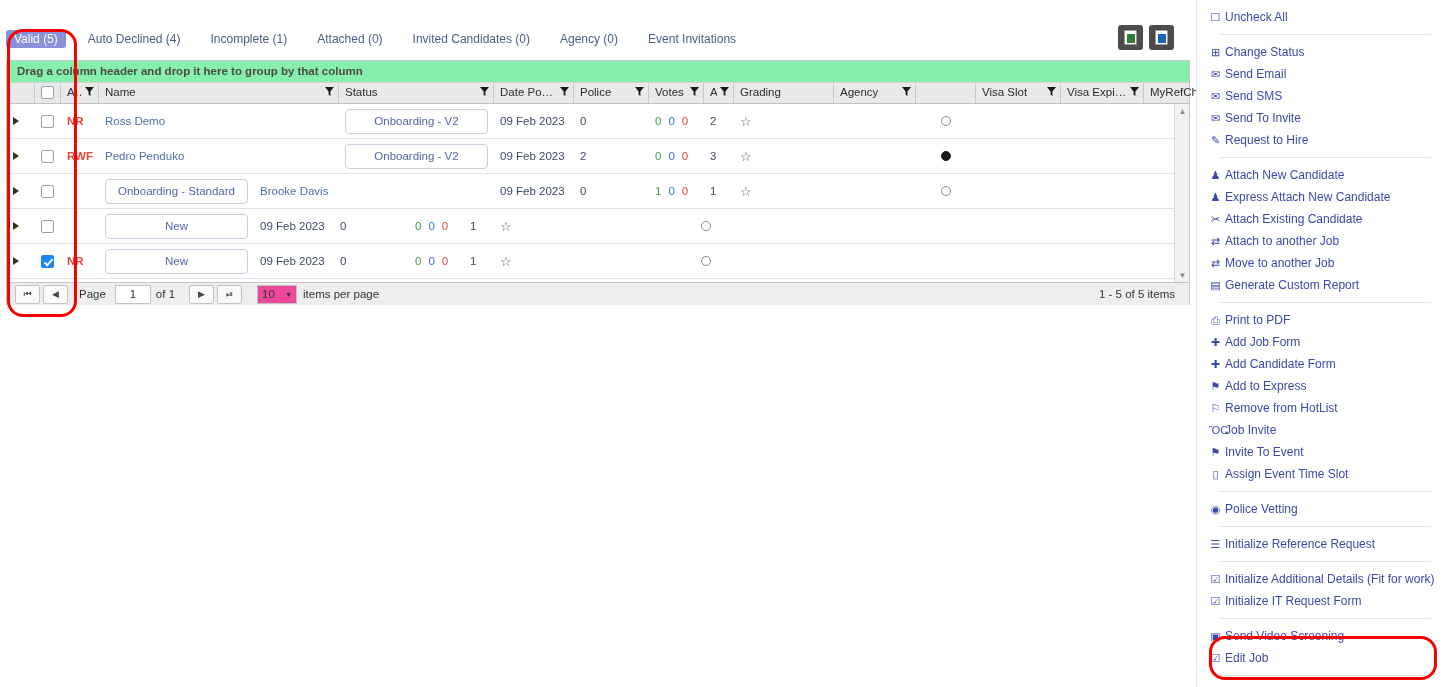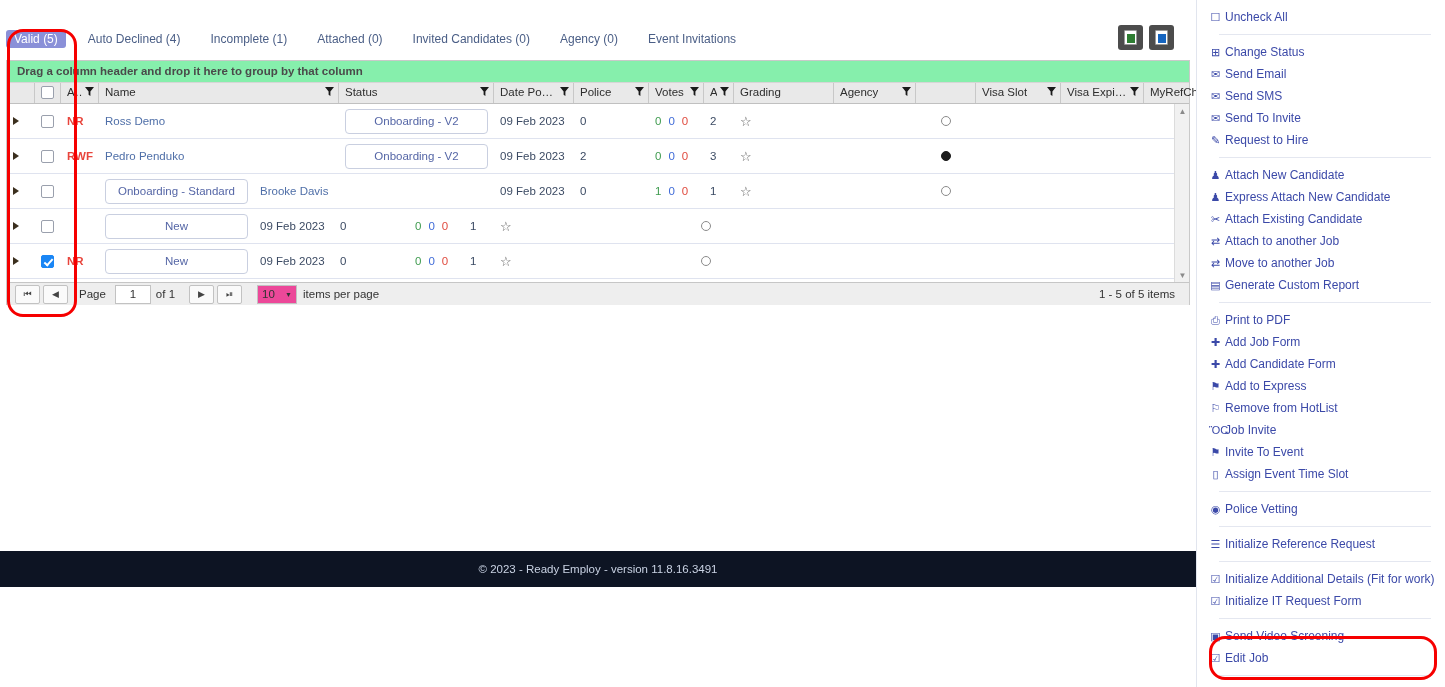--- a/index.html
+++ b/index.html
@@ -695,23 +695,20 @@
         <div class="pbtn">⏯</div>
         <div class="psel">
           <span>10</span>
           <span class="car">▼</span>
         </div>
         <span>items per page</span>
         <span class="pcount">1 - 5 of 5 items</span>
       </div>
     </div>
 
-    <div class="footer">
-      <span>© 2023 - Ready Employ - version 11.8.16.3491</span>
-    </div>
   </div>
 
   <div id="side">
       <div class="menu-item">
         <span class="mi">☐</span>
         <span>Uncheck All</span>
       </div>
       <div class="menu-sep"></div>
       <div class="menu-item">
         <span class="mi">⊞</span>

